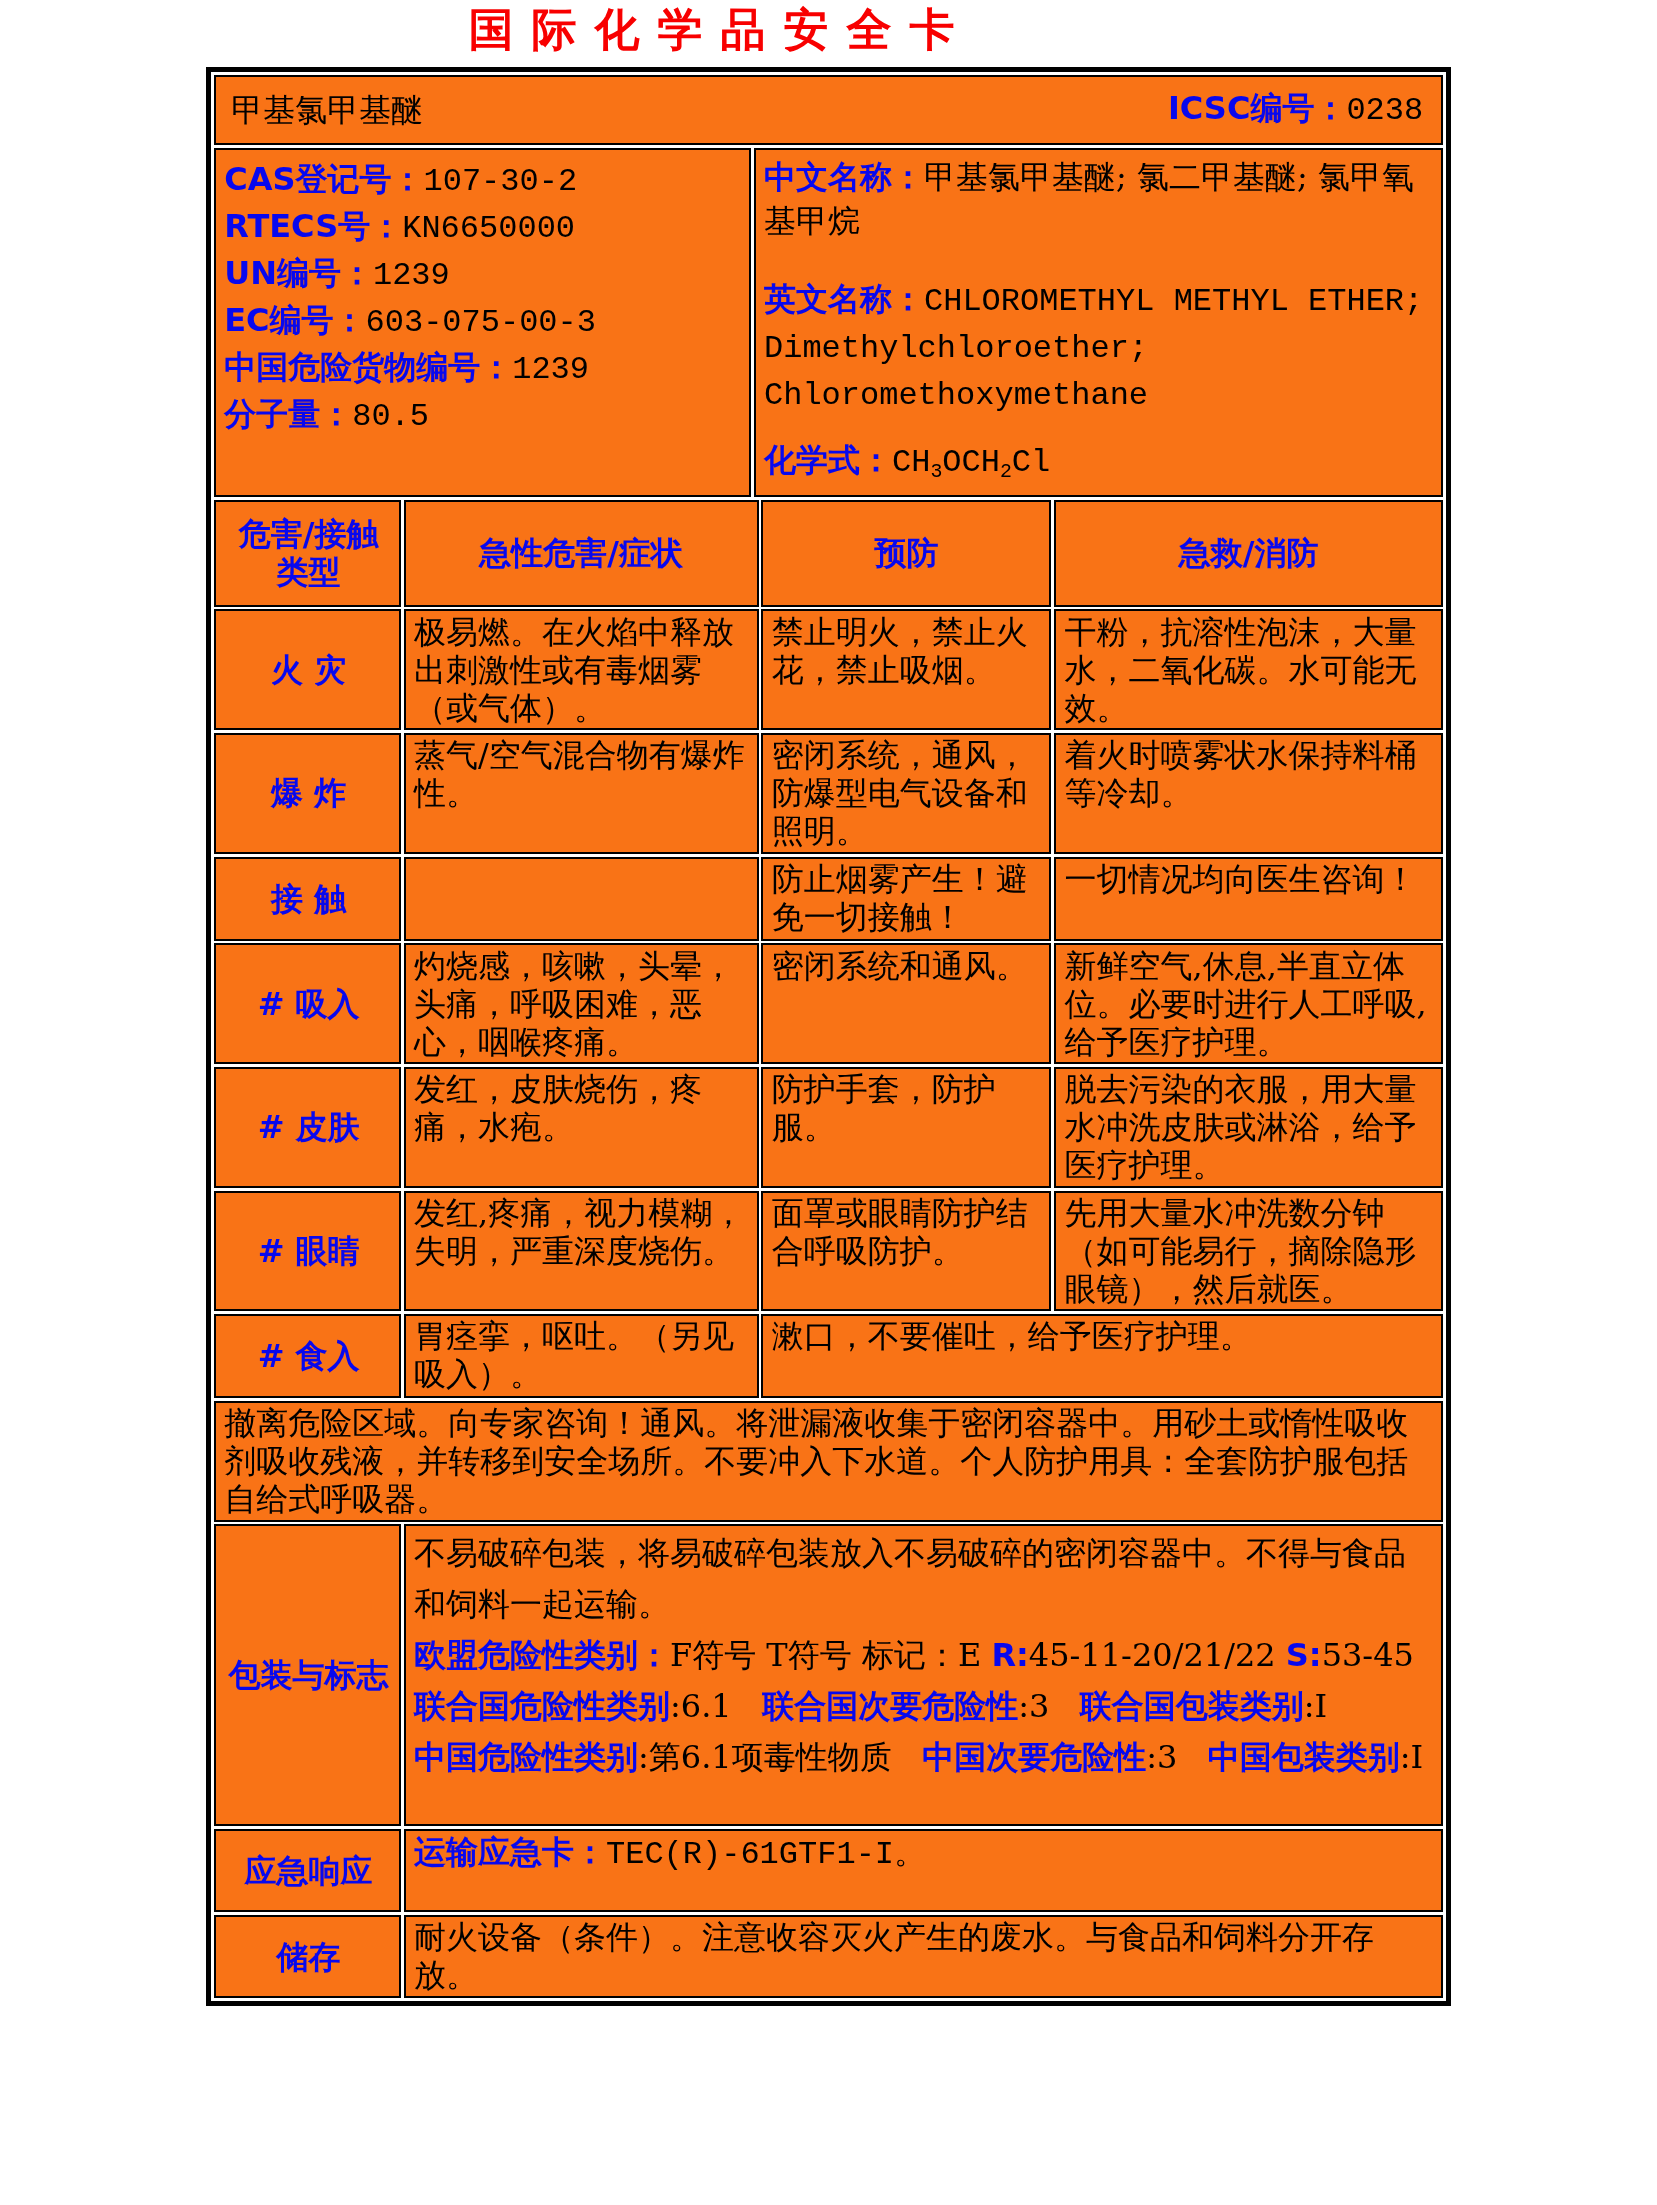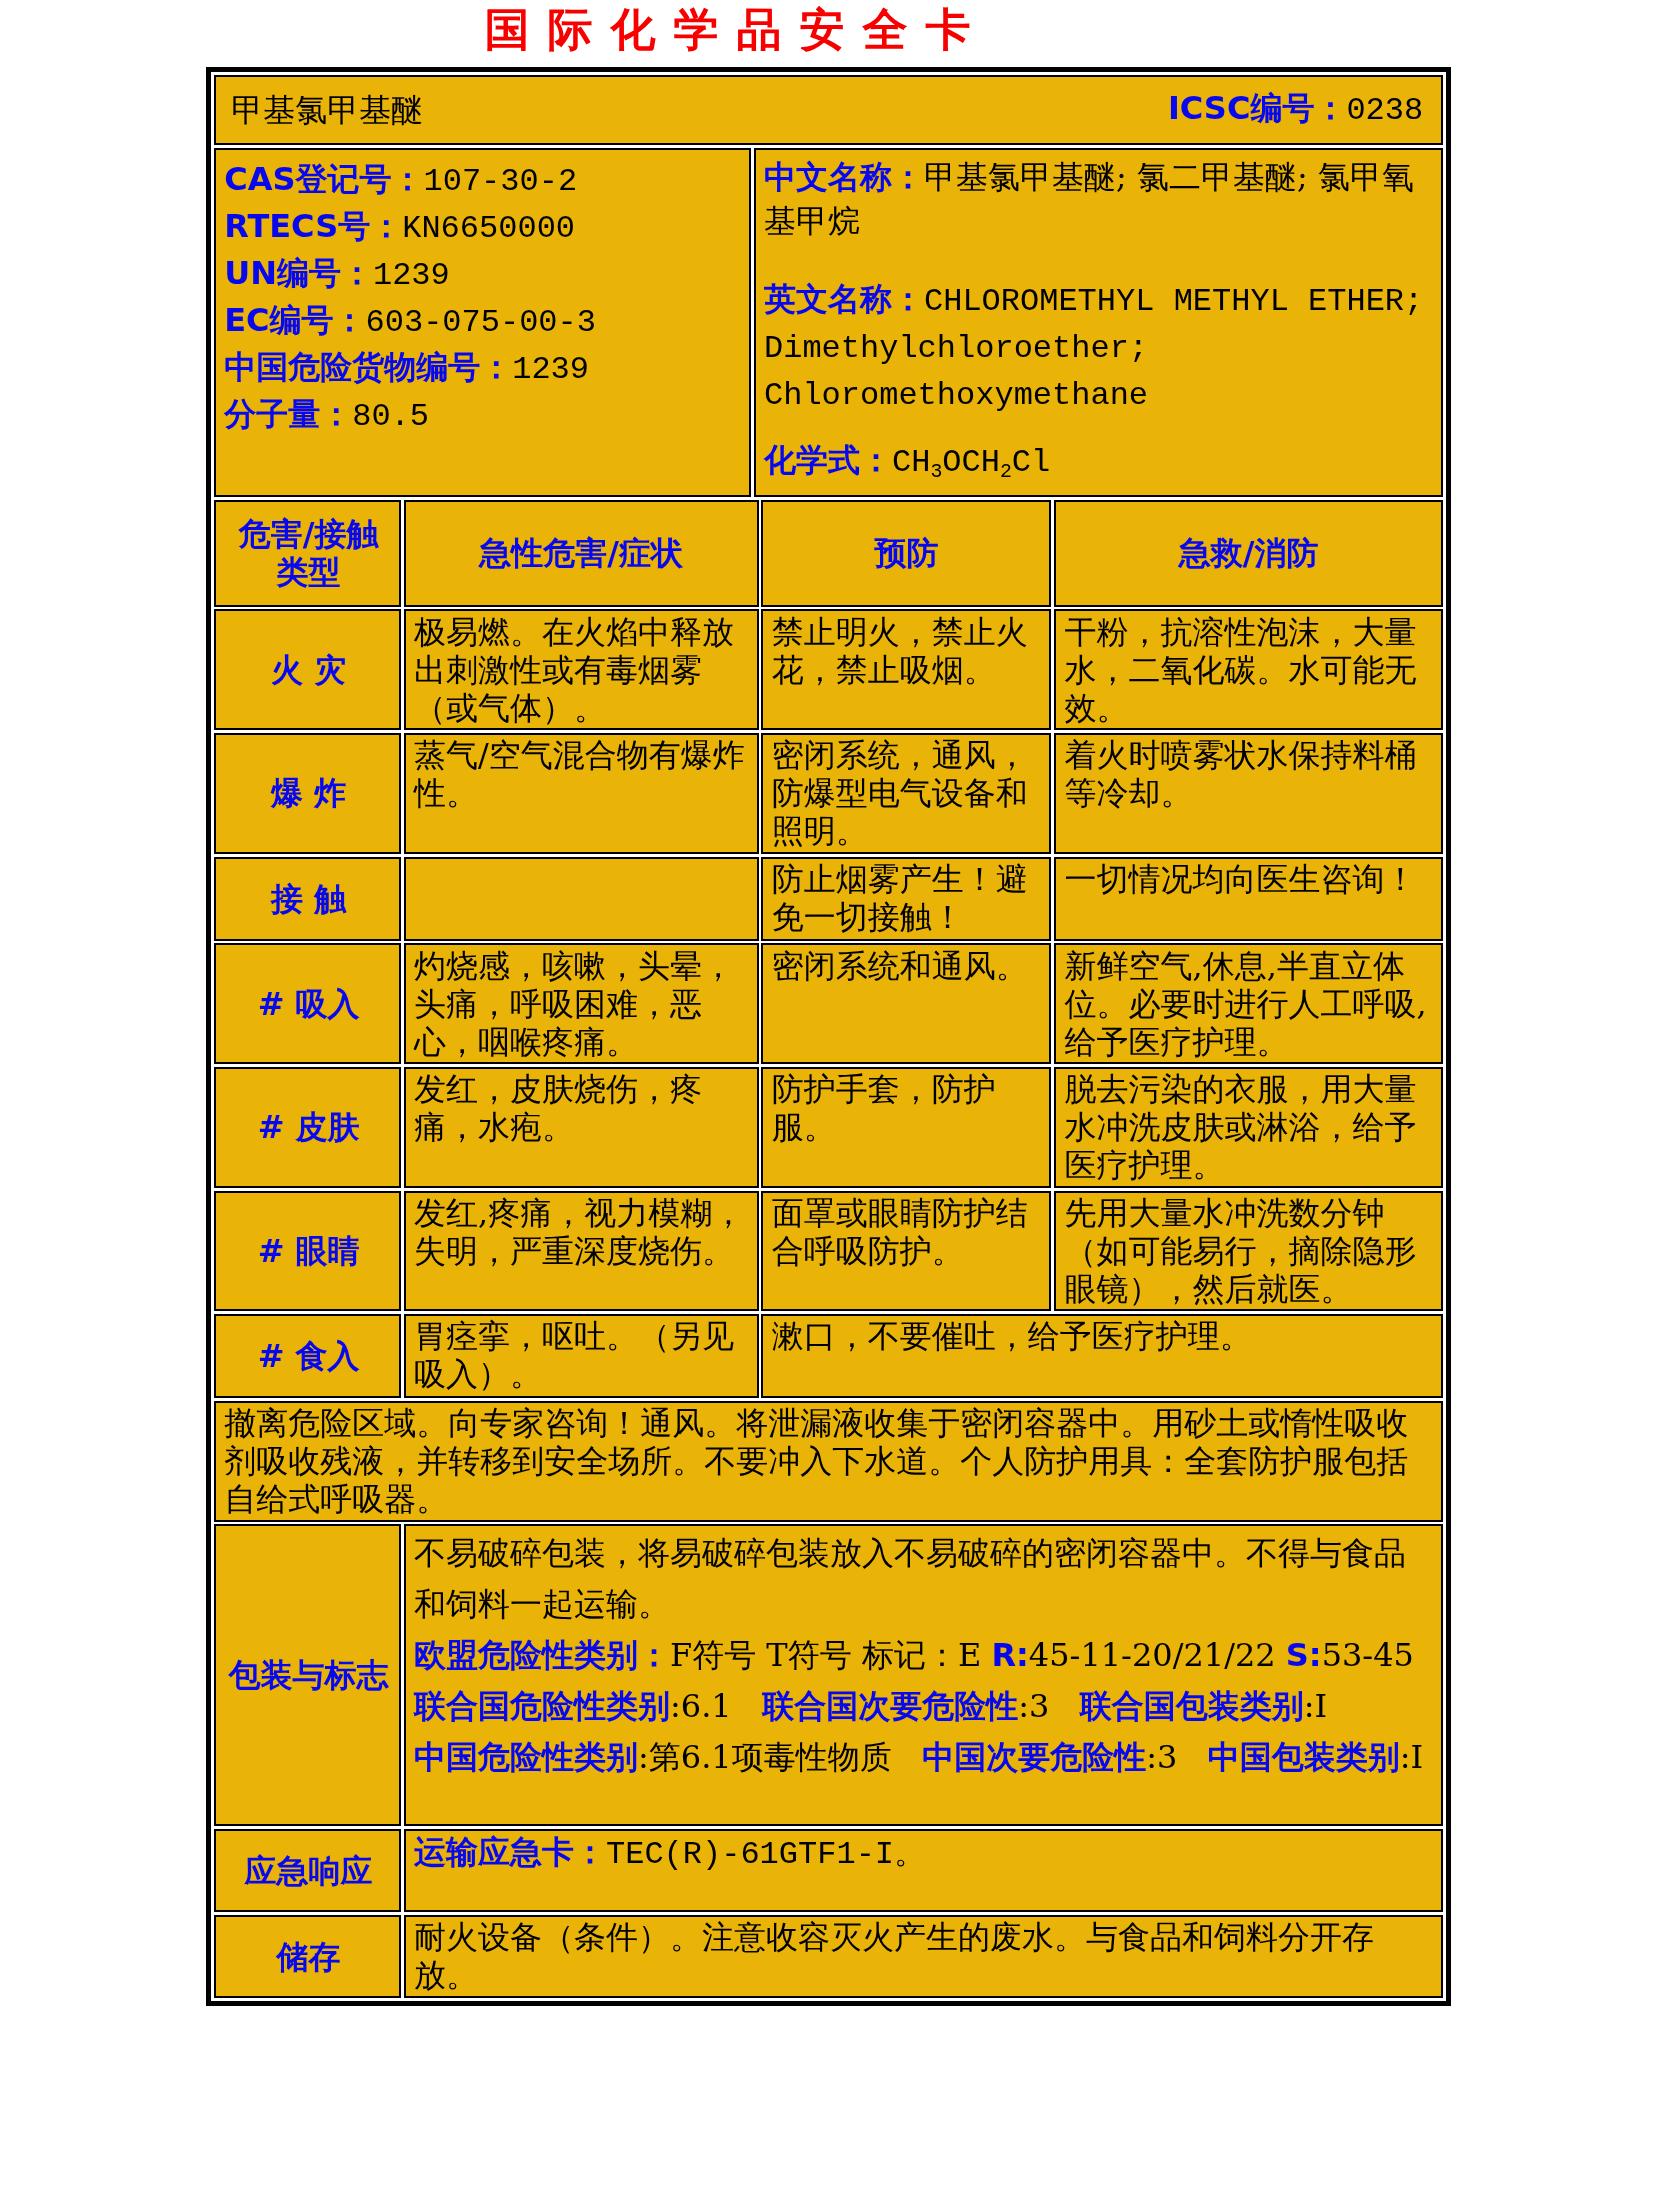--- a/index.html
+++ b/index.html
@@ -1,33 +1,33 @@
 <!DOCTYPE html>
 <html style="font-size:11.2px"><head>
 <meta charset="utf-8">
 <style>
   html,body{margin:0;padding:0;}
   body{
     width:1657px;height:2205px;background:#ffffff;position:relative;
     font-family:"DejaVu Serif","Liberation Serif",serif;color:#000;
   }
   .page-title{
-    position:absolute;top:0;left:16px;width:1441px;text-align:center;
+    position:absolute;top:0;left:0;width:1441px;text-align:center;
     font-family:"DejaVu Sans","Liberation Sans",sans-serif;
     font-weight:bold;font-size:45px;line-height:59px;color:#f80000;
     letter-spacing:18px;
   }
   .card{
     position:absolute;left:206px;top:67px;width:1245px;
     box-sizing:border-box;border:5.6px solid #000;padding:2.8px;background:#fff;
     display:flex;flex-direction:column;gap:2.8px;
   }
   .trow{display:flex;gap:2.8px;}
   .cell{
-    border:2.1px solid #000;box-sizing:border-box;background:#eab308;
+    border:2.1px solid #000;box-sizing:border-box;background:#f97316;
     padding:1.4px 8.4px;font-size:32px;line-height:38px;
   }
   .c1{width:187px;flex:none;display:flex;align-items:center;justify-content:center;text-align:center;padding-left:11px;}
   .c2{width:355px;flex:none;}
   .c3{width:290px;flex:none;}
   .c4{flex:1;}
   .cfull{flex:1;}
   .blue,.seg-blue{
     color:#0808ee;font-family:"DejaVu Sans","Liberation Sans",sans-serif;font-weight:bold;
   }

